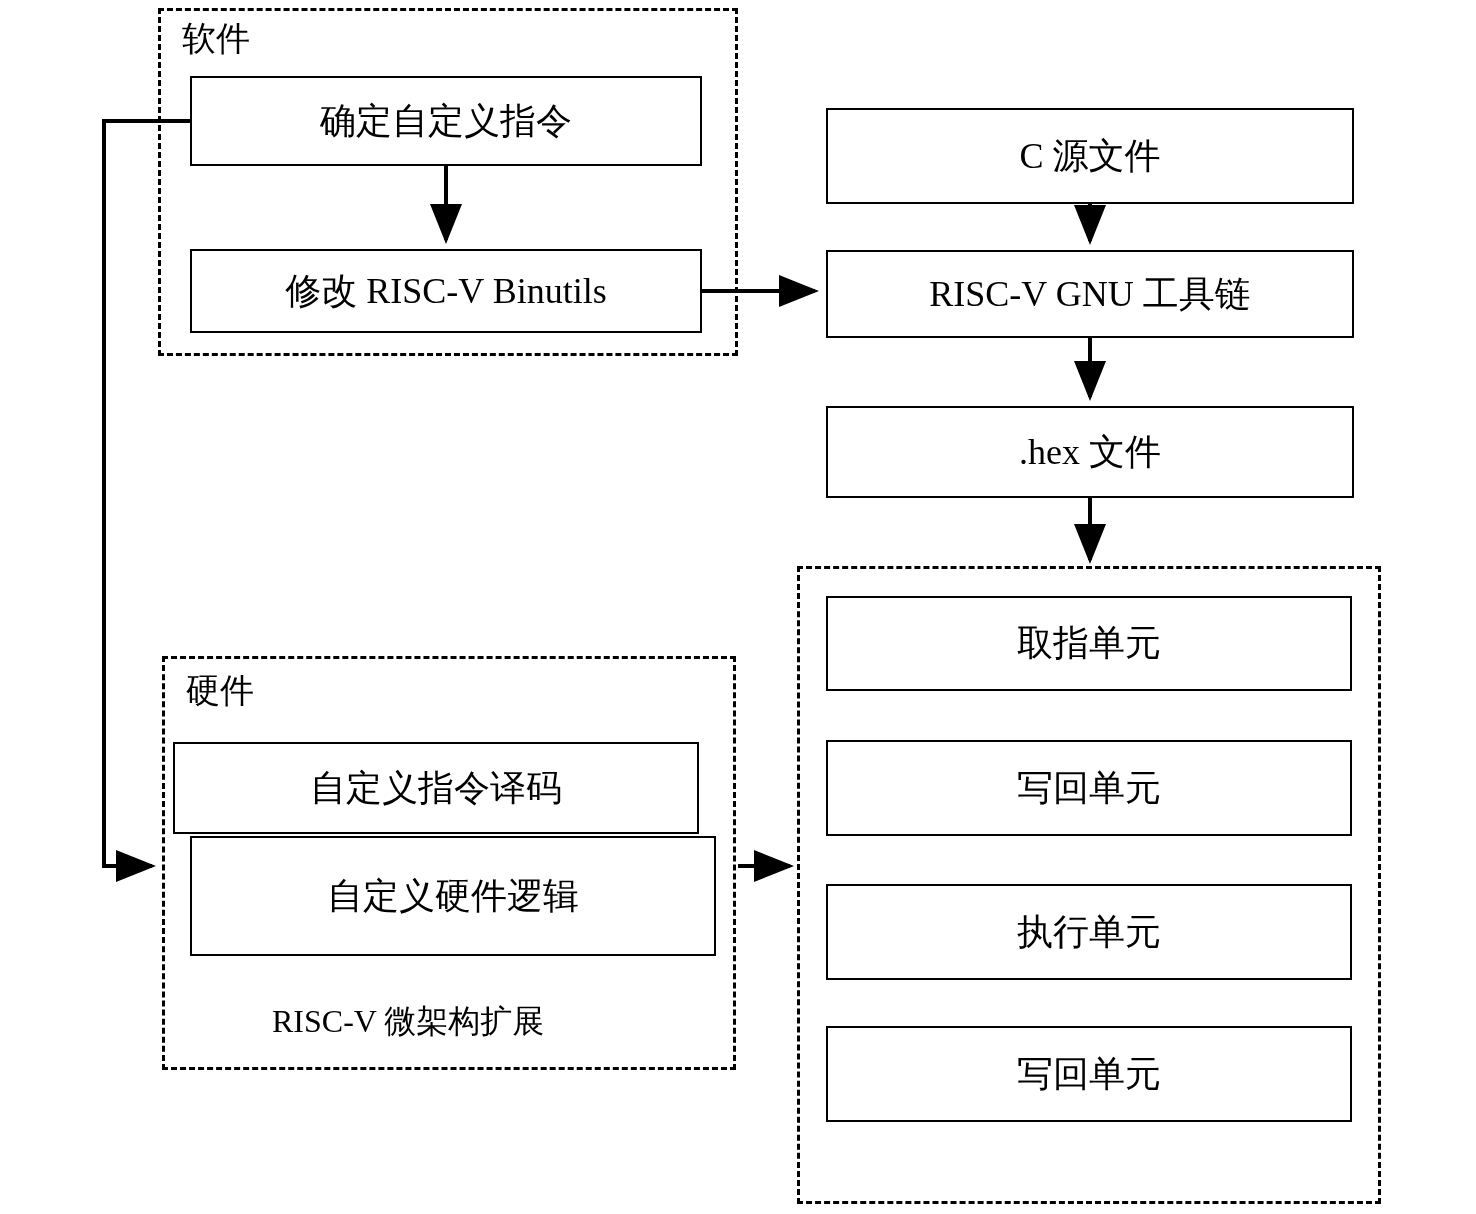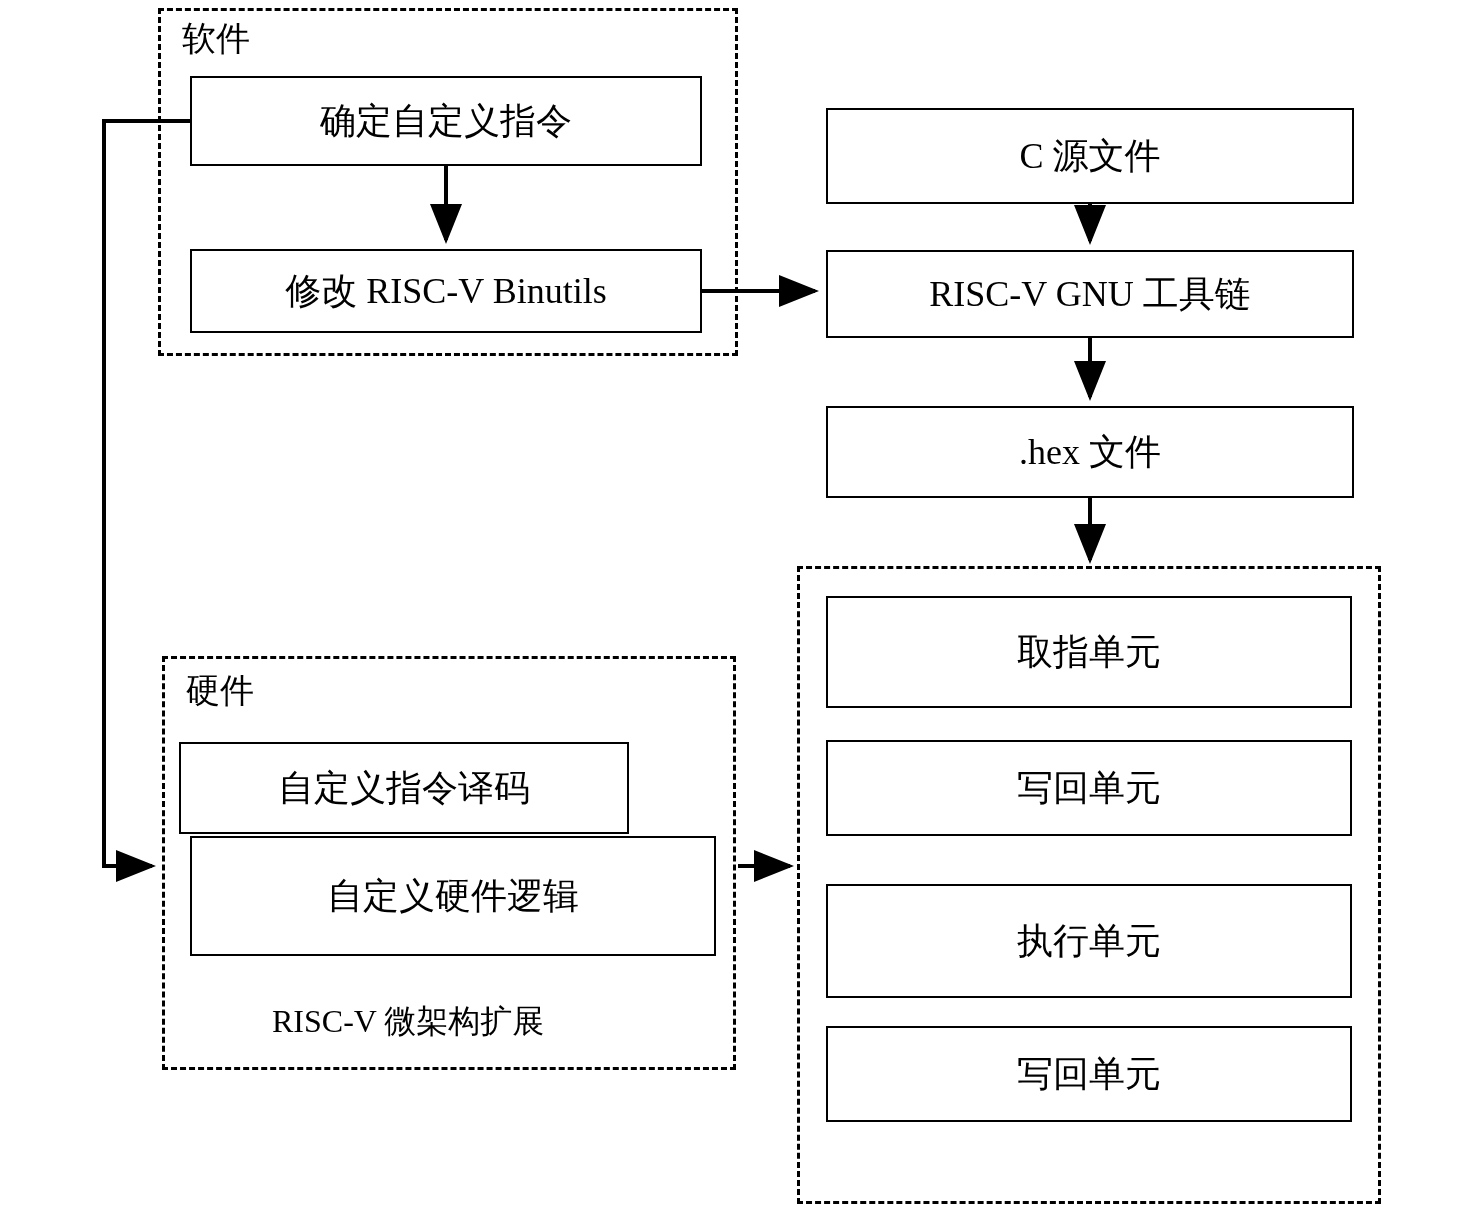--- a/index.html
+++ b/index.html
@@ -96,37 +96,37 @@
   </div>
 
   <div class="node" style="left:826px; top:250px; width:528px; height:88px;">
     <span>RISC-V GNU 工具链</span>
   </div>
 
   <div class="node" style="left:826px; top:406px; width:528px; height:92px;">
     <span>.hex 文件</span>
   </div>
 
-  <div class="node" style="left:826px; top:596px; width:526px; height:112px;justify-content:center;">
+  <div class="node" style="left:826px; top:596px; width:526px; height:95px;justify-content:center;">
     <span>取指单元</span>
   </div>
 
   <div class="node" style="left:826px; top:740px; width:526px; height:96px;">
     <span>写回单元</span>
   </div>
 
-  <div class="node" style="left:826px; top:884px; width:526px; height:114px;">
+  <div class="node" style="left:826px; top:884px; width:526px; height:96px;">
     <span>执行单元</span>
   </div>
 
   <div class="node" style="left:826px; top:1026px; width:526px; height:96px;">
     <span>写回单元</span>
   </div>
 
-  <div class="node" style="left:179px; top:742px; width:450px; height:92px;">
+  <div class="node" style="left:173px; top:742px; width:526px; height:92px;">
     <span>自定义指令译码</span>
   </div>
 
   <div class="node" style="left:190px; top:836px; width:526px; height:120px;">
     <span>自定义硬件逻辑</span>
   </div>
 
 </div>
 
 </body></html>

